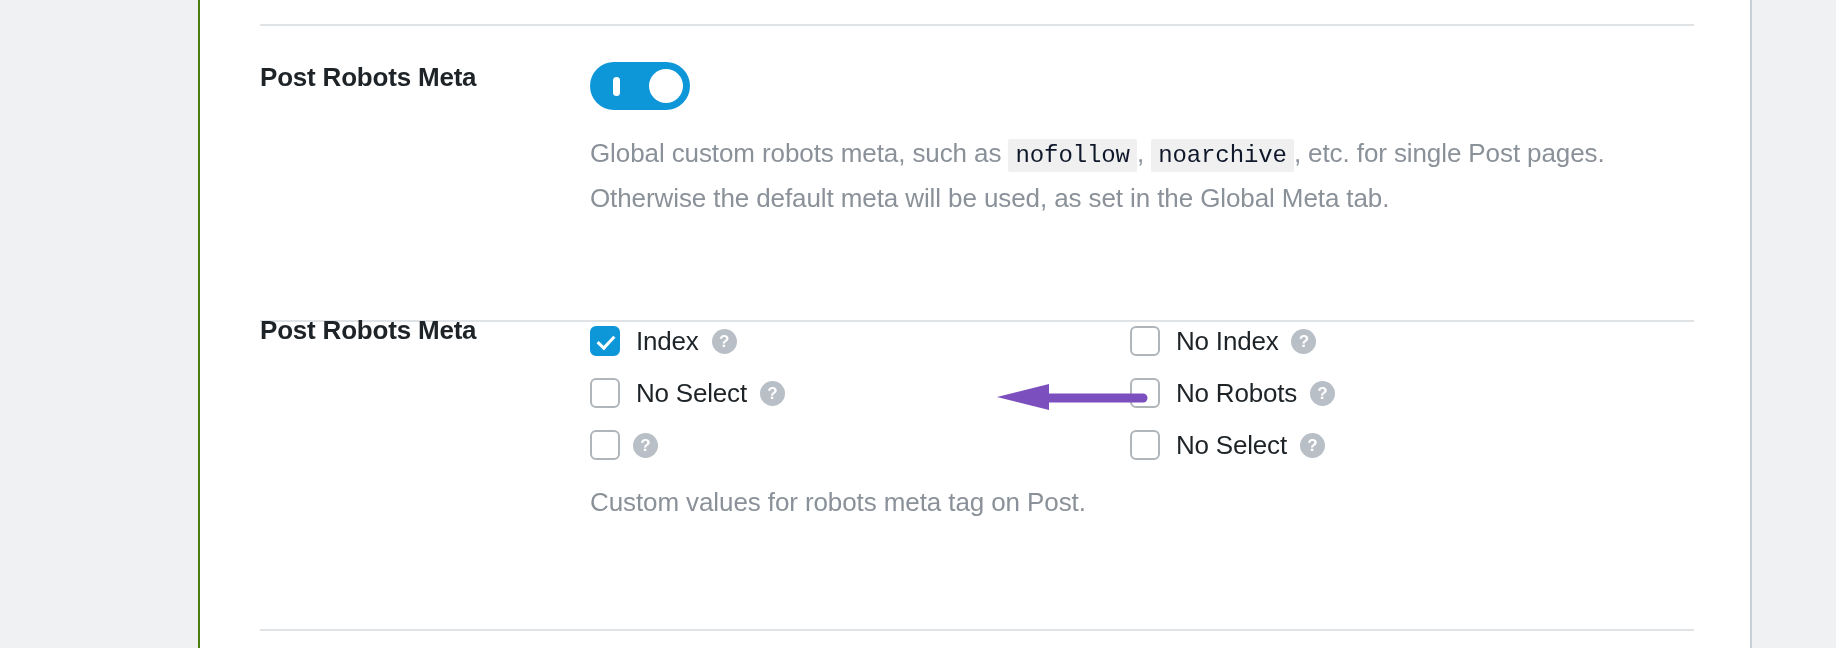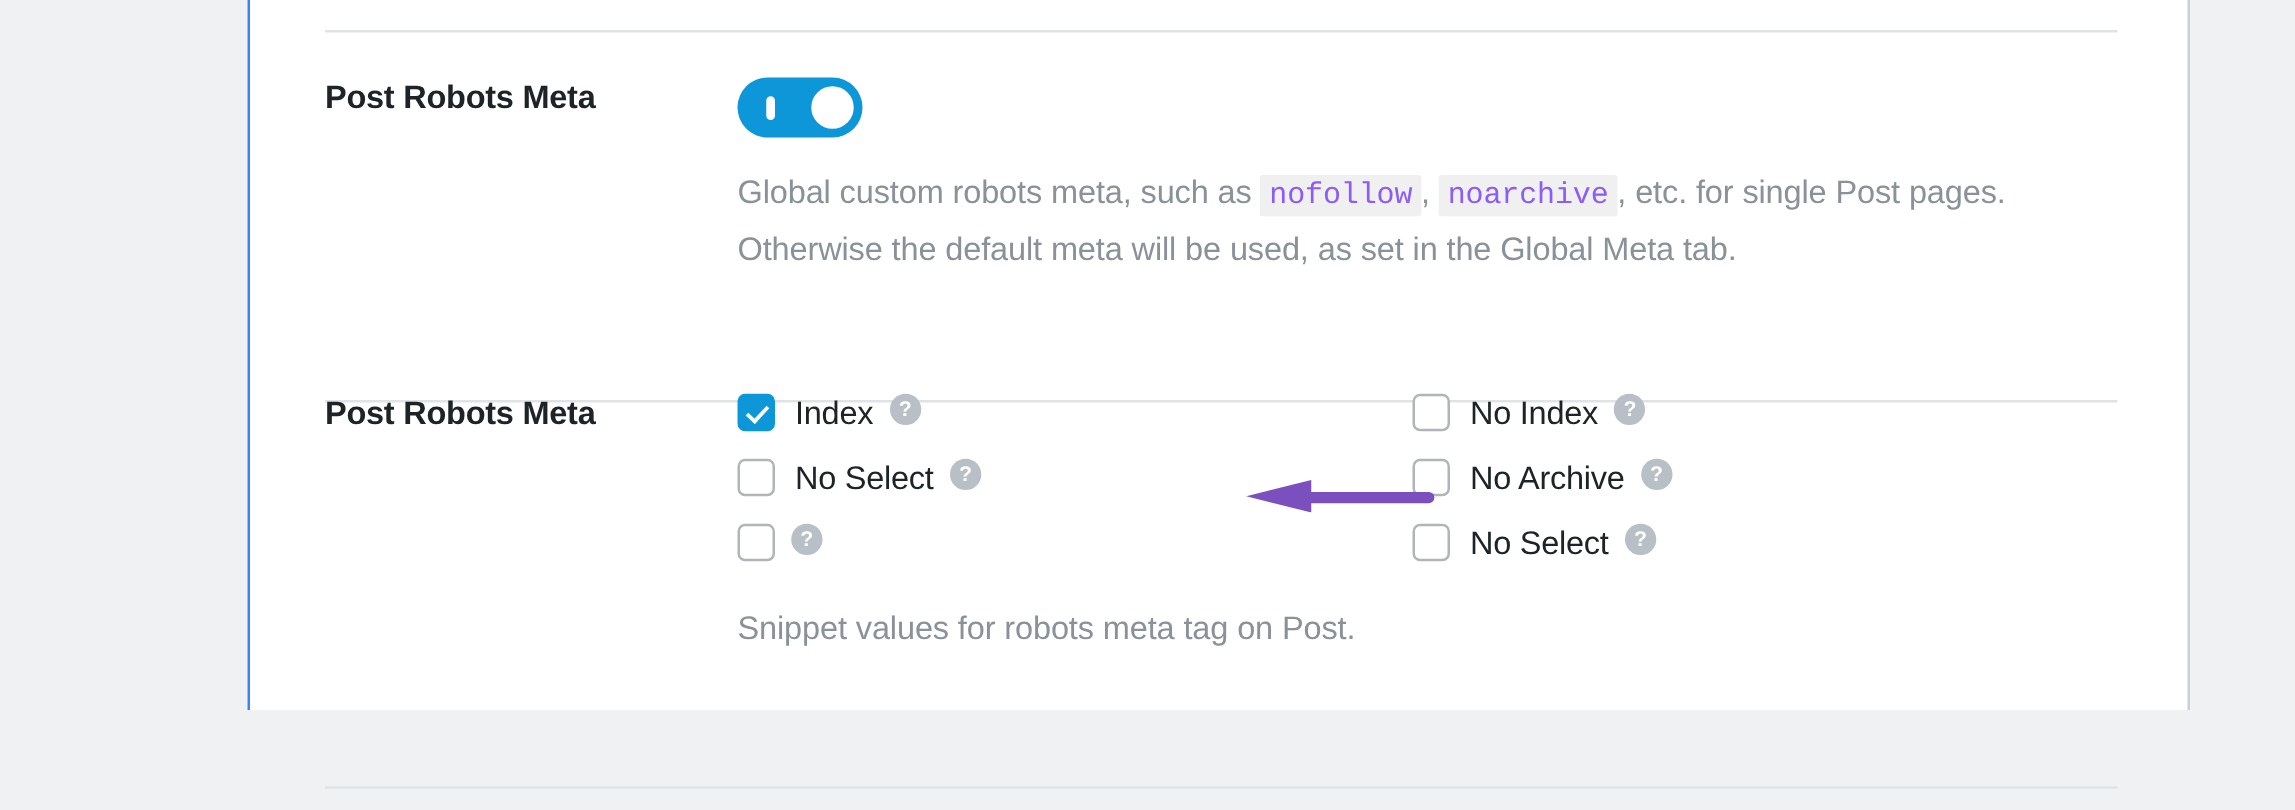--- a/index.html
+++ b/index.html
@@ -19,23 +19,23 @@
   .page-bg {
     position: absolute;
     inset: 0;
     background: #eff1f3;
   }
   .content-panel {
     position: absolute;
     left: 198px;
     top: 0;
     width: 1554px;
-    height: 568px;
-    background: #ffffff;
-    border-left: 2px solid #3b82f6;
+    height: 648px;
+    background: #ffffff;
+    border-left: 2px solid #4d7c0f;
     border-right: 2px solid #c8d0d8;
     box-sizing: border-box;
   }
 
   
   .separator {
     position: absolute;
     left: 60px;
     width: 1434px;
     height: 2px;
@@ -108,40 +108,40 @@
     font-size: 26px;
     line-height: 42px;
     color: #8a9199;
     width: 1030px;
     letter-spacing: -0.1px;
   }
   .desc code {
     font-family: "Liberation Mono", "DejaVu Sans Mono", monospace;
     font-size: 24px;
     background: #f0f0f0;
-    color: #8b5cf6;
+    color: #0f172a;
     padding: 3px 7px;
     border-radius: 2px;
   }
 
   
   .cb-grid {
     position: relative;
     width: 1000px;
   }
   .cb-col {
     position: absolute;
     top: 0;
   }
   .cb-col-left  { left: 0px; }
   .cb-col-right { left: 540px; }
 
   .cb-item {
     display: flex;
-    align-items: flex-start;
+    align-items: center;
     height: 52px;
     cursor: pointer;
     white-space: nowrap;
   }
   .cb-box {
     width: 30px;
     height: 30px;
     border-radius: 6px;
     box-sizing: border-box;
     border: 2px solid #b0b5ba;
@@ -260,35 +260,35 @@
           </div>
 
         <div class="cb-col cb-col-right">
             <div class="cb-item">
               <span class="cb-box"></span>
               <span class="cb-label">No Index</span>
               <span class="help-icon">?</span>
             </div>
             <div class="cb-item">
               <span class="cb-box"></span>
-              <span class="cb-label">No Archive</span>
+              <span class="cb-label">No Robots</span>
               <span class="help-icon">?</span>
             </div>
             <div class="cb-item">
               <span class="cb-box"></span>
               <span class="cb-label">No Select</span>
               <span class="help-icon">?</span>
             </div>
           </div>
 
       </div>
 
       <div style="height:156px"></div>
 
-      <div class="caption">Snippet values for robots meta tag on Post.</div>
+      <div class="caption">Custom values for robots meta tag on Post.</div>
 
     </div>
   </div>
 
   <svg class="annotation-arrow" viewBox="0 0 155 26" xmlns="http://www.w3.org/2000/svg">
     <line x1="50" y1="14" x2="148" y2="14" stroke="#7c4fbe" stroke-width="9" stroke-linecap="round"></line>
     <polygon points="2,13 54,0 54,26" fill="#7c4fbe"></polygon>
   </svg>
 
 </div>

